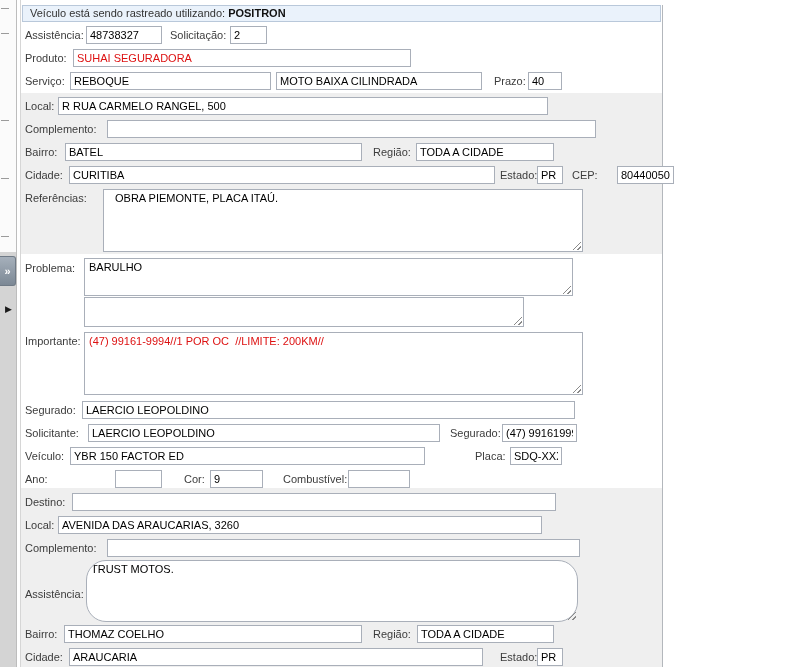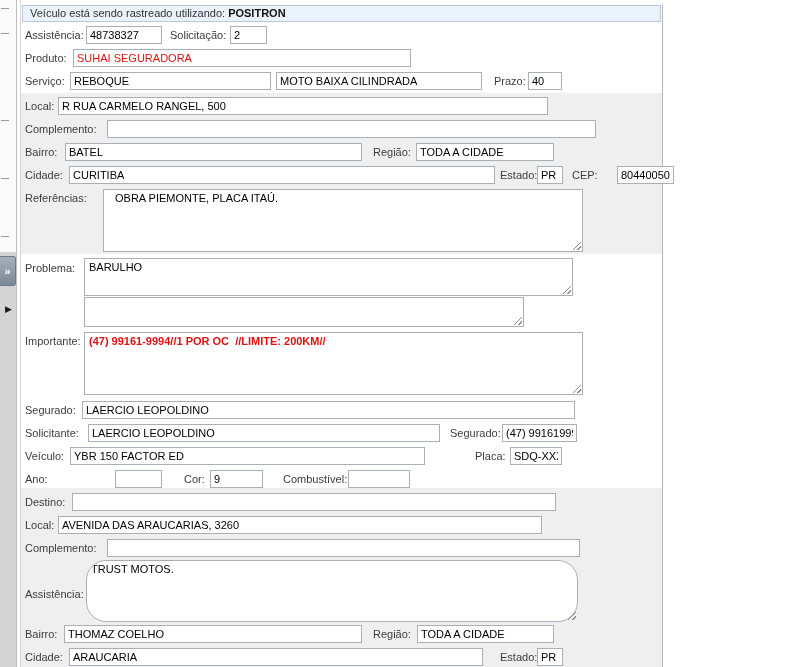--- a/index.html
+++ b/index.html
@@ -98,21 +98,21 @@
   <div class="grip" style="left:572px;top:241px;"></div>
 
   <div class="lbl" style="left:25px;top:262px;">Problema:</div>
   <textarea class="ta" style="left: 84px; top: 258px; width: 489px; height: 38px;">BARULHO</textarea>
   <div class="grip" style="left:562px;top:285px;"></div>
 
   <textarea class="ta" style="left: 84px; top: 297px; width: 440px; height: 30px;"></textarea>
   <div class="grip" style="left:513px;top:316px;"></div>
 
   <div class="lbl" style="left:25px;top:335px;">Importante:</div>
-  <textarea class="ta red" style="left: 84px; top: 332px; width: 499px; height: 63px; font-weight: bold;">(47) 99161-9994//1 POR OC  //LIMITE: 200KM//</textarea>
+  <textarea class="ta red" style="left: 84px; top: 332px; width: 499px; height: 63px;">(47) 99161-9994//1 POR OC  //LIMITE: 200KM//</textarea>
   <div class="grip" style="left:572px;top:384px;"></div>
 
   <div class="lbl" style="left:25px;top:404px;">Segurado:</div>
   <input class="inp" style="left: 82px; top: 401px; width: 493px;" value="LAERCIO LEOPOLDINO">
 
   <div class="lbl" style="left:25px;top:427px;">Solicitante:</div>
   <input class="inp" style="left: 88px; top: 424px; width: 352px;" value="LAERCIO LEOPOLDINO">
   <div class="lbl" style="left:450px;top:427px;">Segurado:</div>
   <input class="inp" style="left: 502px; top: 424px; width: 75px;" value="(47) 991619994">
 

